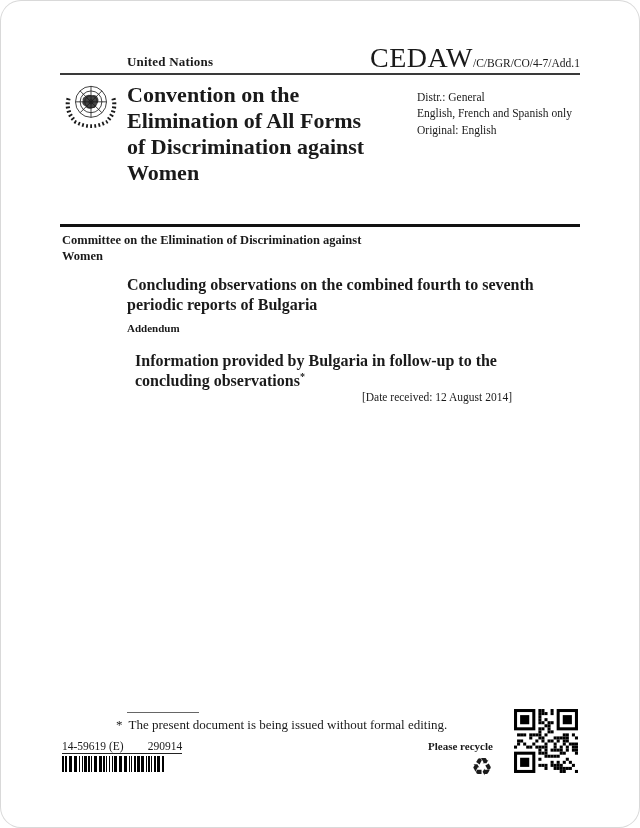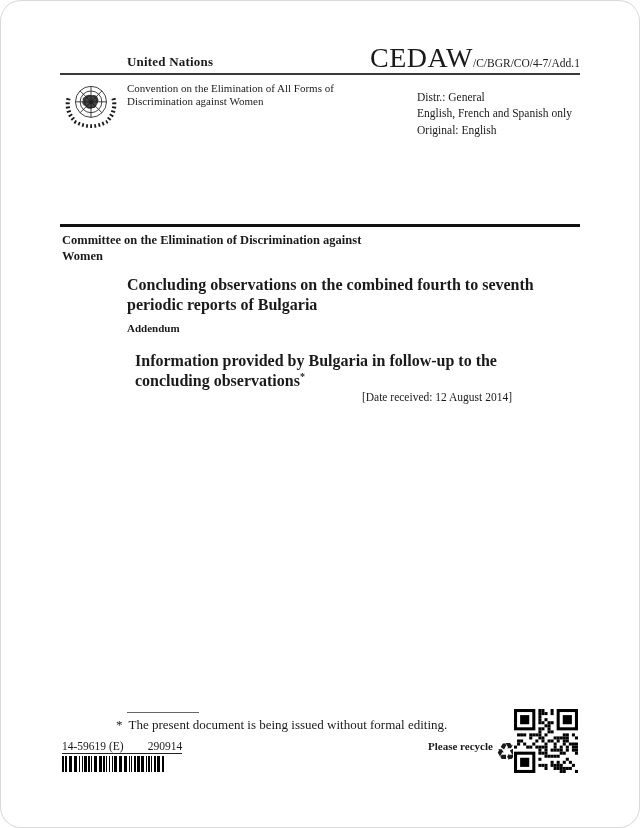--- a/index.html
+++ b/index.html
@@ -15,21 +15,21 @@
   .org-name{left:127px;top:54px;font-size:13px;font-weight:bold;letter-spacing:.2px;}
   .doc-symbol{top:42px;right:60px;white-space:nowrap;}
   .sym-main{font-size:28px;letter-spacing:.5px;}
   .sym-suffix{font-size:11.5px;}
 
   .rule-thin{left:60px;top:73px;width:520px;height:2px;background:#3a3a3a;}
   .rule-thick{left:60px;top:224px;width:520px;height:3px;background:#111;}
 
   .un-emblem{left:60px;top:78px;width:62px;height:60px;}
 
-  .convention-title{left:127px;top:82px;width:245px;font-size:11px;font-weight:normal;line-height:1.18;}
+  .convention-title{left:127px;top:82px;width:245px;font-size:22px;font-weight:bold;line-height:1.18;}
 
   .distr-block{left:417px;top:89px;font-size:11.5px;line-height:1.42;}
 
   .committee{left:62px;top:232px;width:305px;font-size:12.5px;font-weight:bold;line-height:1.3;}
 
   .main-title{left:127px;top:275px;width:440px;margin:0;font-size:16px;font-weight:bold;line-height:1.25;}
   .addendum{left:127px;top:322px;font-size:11px;font-weight:bold;}
   .subtitle{left:127px;top:343px;width:400px;margin:8px;font-size:16px;font-weight:bold;line-height:1.25;}
   .fnref{font-size:10px;}
 
@@ -38,21 +38,21 @@
   .fn-rule{left:127px;top:712px;width:72px;height:1px;background:#666;}
   .footnote{left:116px;top:717px;width:430px;font-size:13px;line-height:1.3;}
   .fn-marker{margin-right:6px;}
 
   .job-line{left:62px;top:740px;font-size:11.5px;border-bottom:1px solid #222;padding-bottom:1px;white-space:nowrap;}
   .job-code{margin-left:24px;}
 
   .barcode{left:62px;top:756px;width:106px;height:16px;display:flex;align-items:stretch;}
   .barcode i{display:inline-block;background:#000;height:100%;}
 
-  .recycle{left:428px;top:740px;display:flex;align-items:flex-start;gap:3px;}
+  .recycle{left:428px;top:740px;display:flex;align-items:flex-end;gap:3px;flex-direction:column;}
   .recycle-label{font-size:11px;font-weight:bold;white-space:nowrap;}
   .recycle-icon{font-family:"DejaVu Sans",sans-serif;font-size:24px;line-height:1;font-weight:normal;}
 
   .qr{left:513px;top:708px;width:66px;height:66px;}
 </style>
 </head>
 <body>
 
 <div class="page">
 

